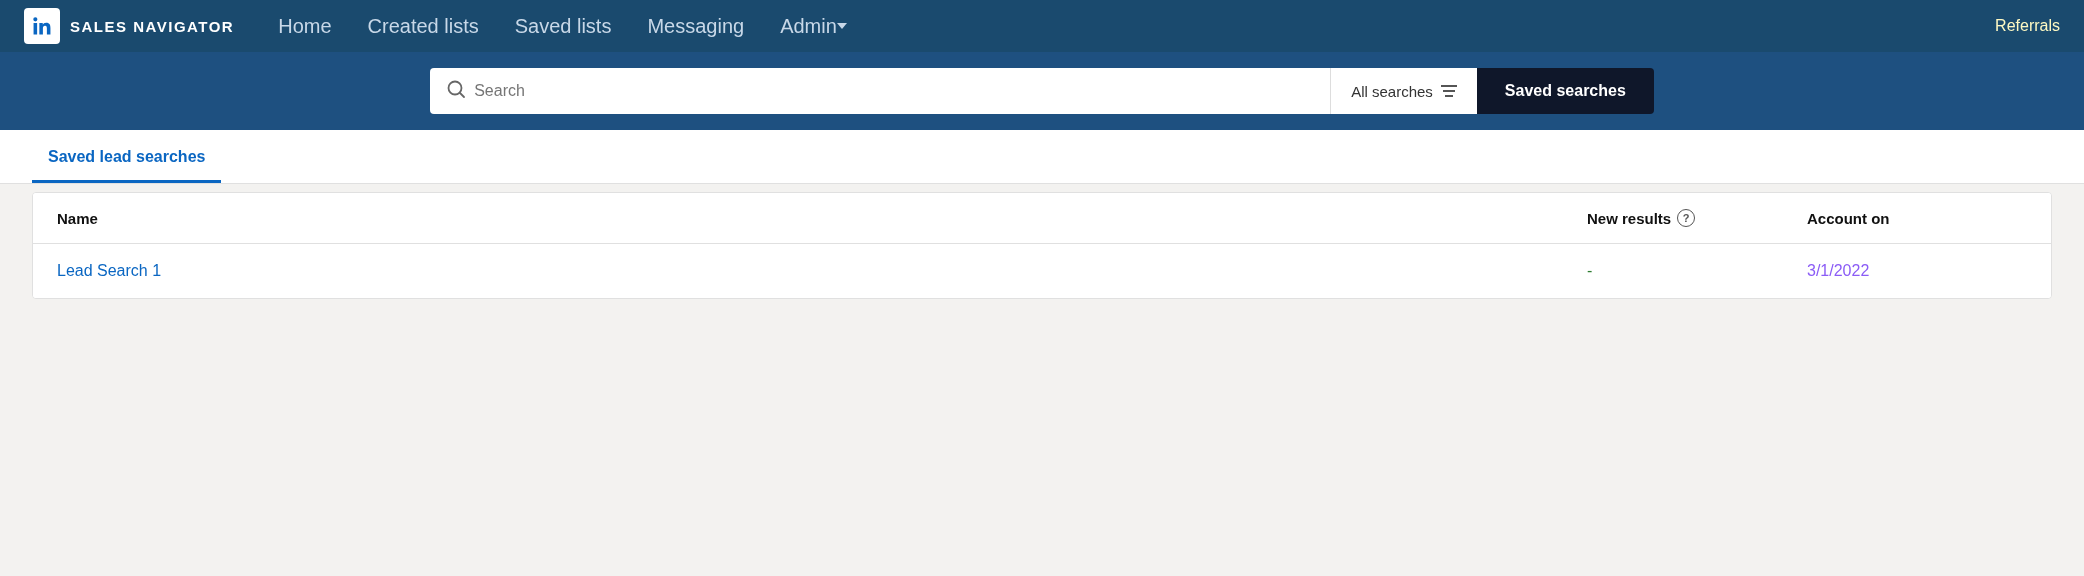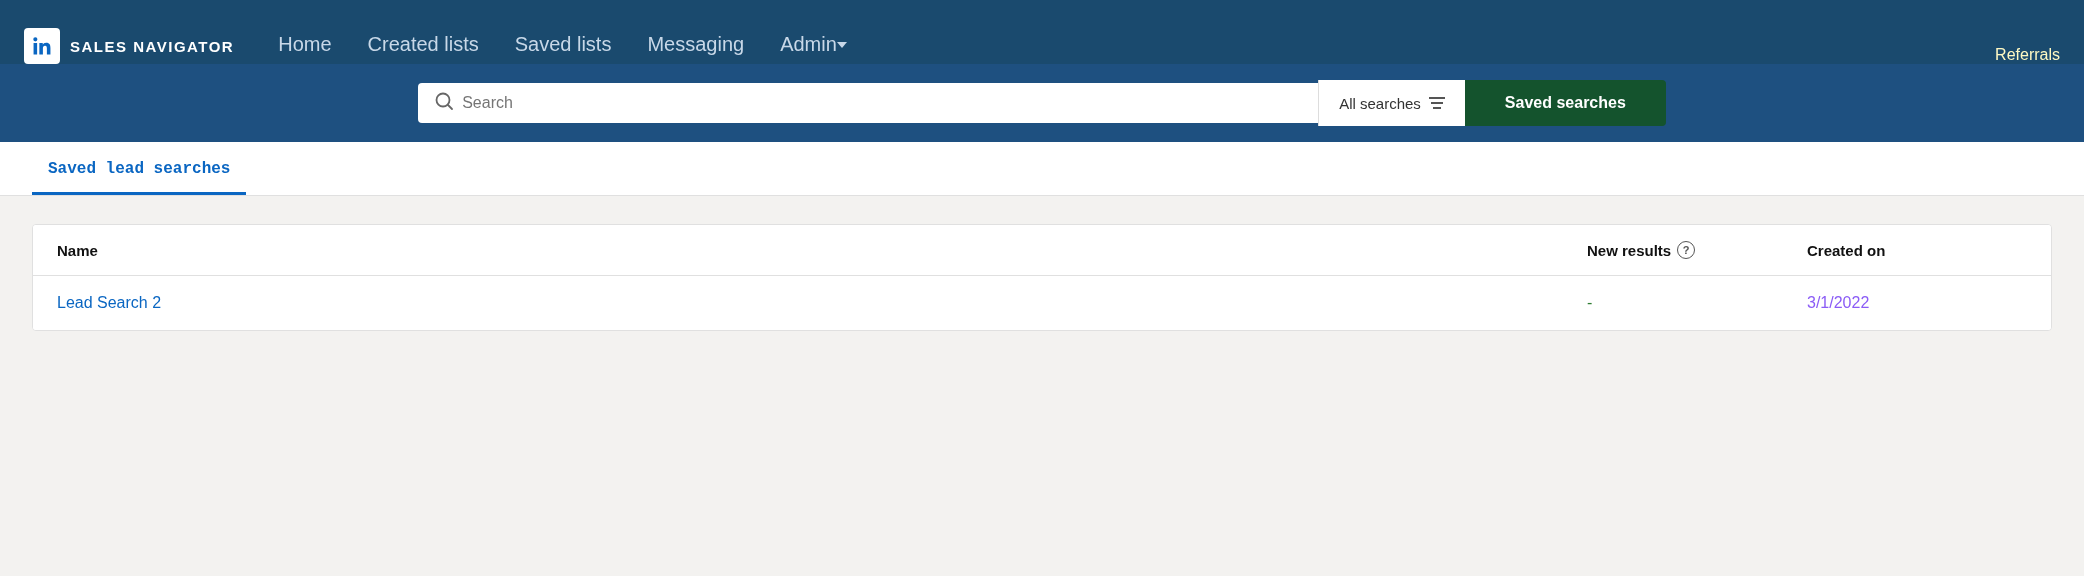--- a/index.html
+++ b/index.html
@@ -2,23 +2,23 @@
 <html><head>
   <meta charset="utf-8">
   <style>
     * { box-sizing: border-box; margin: 0; padding: 0; }
     body { font-family: -apple-system, BlinkMacSystemFont, 'Segoe UI', Arial, sans-serif; background: #f3f2f0; }
 
     
     .navbar {
       background: #1a4a6e;
       display: flex;
-      align-items: flex-end;
+      align-items: center;
       padding: 0 24px;
-      height: 64px;
+      height: 52px;
       gap: 8px;
     }
     .navbar-brand {
       display: flex;
       align-items: center;
       gap: 10px;
       margin-right: 20px;
     }
     .linkedin-logo {
       width: 36px;
@@ -82,21 +82,21 @@
       padding: 16px 24px;
       gap: 0;
     }
     .search-bar-container {
       display: flex;
       align-items: center;
       background: #fff;
       border-radius: 4px 0 0 4px;
       flex: 1;
       max-width: 900px;
-      height: 40px;
+      height: 46px;
       padding: 0 16px;
       gap: 8px;
     }
     .search-icon-wrap {
       color: #666;
       font-size: 18px;
     }
     .search-input {
       border: none;
       outline: none;
@@ -126,58 +126,57 @@
     }
     .filter-lines-icon span {
       display: block;
       height: 2px;
       background: #555;
     }
     .filter-lines-icon span:nth-child(1) { width: 16px; }
     .filter-lines-icon span:nth-child(2) { width: 12px; margin-left: 2px; }
     .filter-lines-icon span:nth-child(3) { width: 8px; margin-left: 4px; }
     .saved-searches-btn {
-      background: #14532d;
+      background: #0f172a;
       color: #fff;
       border: none;
       border-radius: 0 4px 4px 0;
       height: 46px;
-      padding: 0 40px;
+      padding: 0 28px;
       font-size: 16px;
       font-weight: 600;
       cursor: pointer;
       white-space: nowrap;
     }
 
     
     .tabs-area {
       background: #fff;
       padding: 0 32px;
       border-bottom: 1px solid #e0e0e0;
       display: flex;
       gap: 0;
-      font-family: Liberation Mono, monospace;
     }
     .tab {
       padding: 18px 16px 14px;
       font-size: 16px;
       font-weight: 500;
       cursor: pointer;
       color: #333;
       border-bottom: 3px solid transparent;
     }
     .tab.active {
       color: #0a66c2;
       border-bottom: 3px solid #0a66c2;
       font-weight: 600;
     }
 
     
     .main-content {
-      padding: 28px 32px;
+      padding: 8px 32px;
       background: #f3f2f0;
       min-height: 300px;
     }
     .table-container {
       background: #fff;
       border: 1px solid #e0e0e0;
       border-radius: 4px;
       overflow: hidden;
     }
     .table-header {
@@ -296,27 +295,27 @@
 
     <div class="table-header">
       <div class="table-header-cell">
         <span>Name</span>
       </div>
       <div class="table-header-cell">
         <span>New results</span>
         <span class="info-circle">?</span>
       </div>
       <div class="table-header-cell">
-        <span>Created on</span>
+        <span>Account on</span>
       </div>
     </div>
 
     <div class="table-row">
       <div>
-        <a class="lead-name-link">Lead Search 2</a>
+        <a class="lead-name-link">Lead Search 1</a>
       </div>
       <div>
         <span class="new-results-value">-</span>
       </div>
       <div>
         <span class="created-on-value">3/1/2022</span>
       </div>
     </div>
 
   </div>

